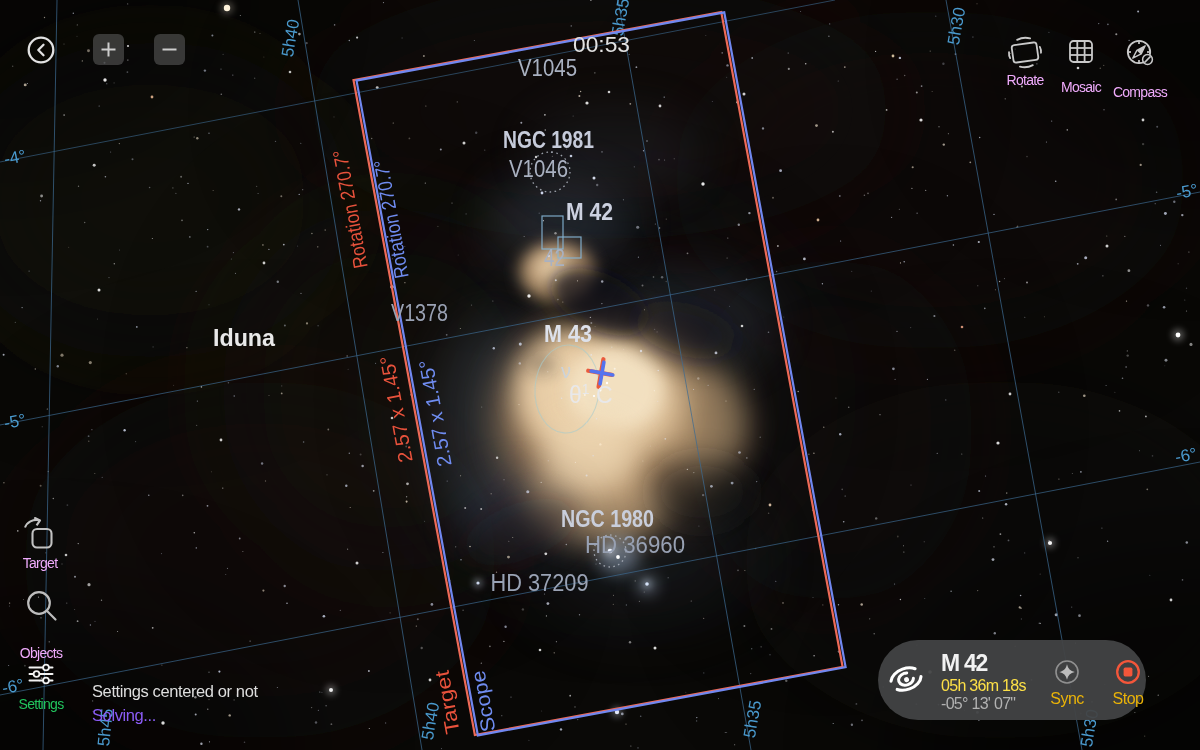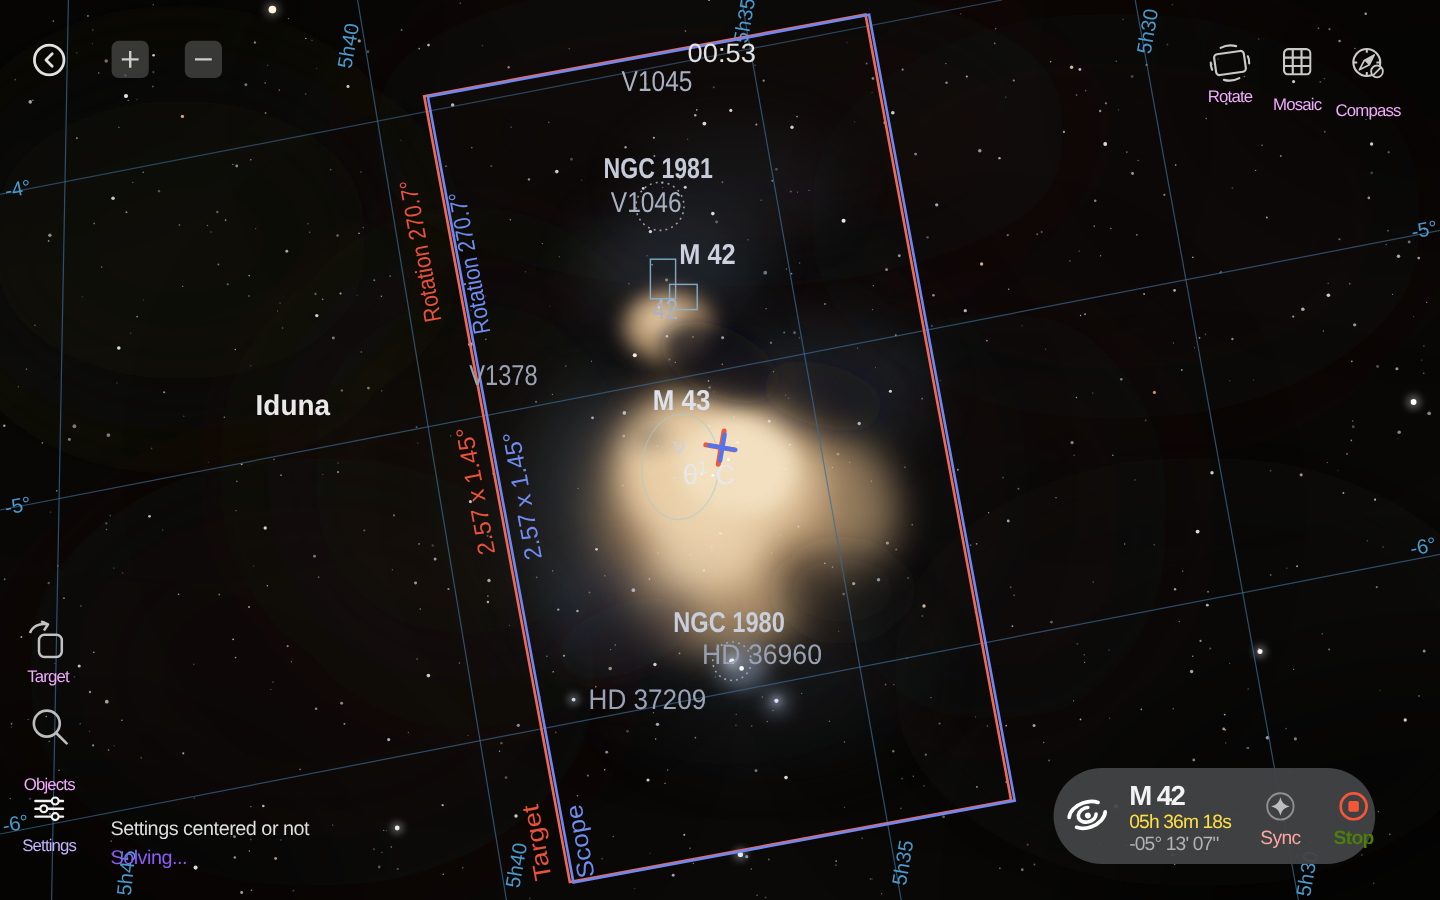--- a/index.html
+++ b/index.html
@@ -1040,21 +1040,21 @@
           <line x1="1.5" y1="4.5" x2="24.5" y2="4.5"></line>
           <line x1="1.5" y1="11" x2="24.5" y2="11"></line>
           <line x1="1.5" y1="17.5" x2="24.5" y2="17.5"></line>
         </g>
         <circle cx="18" cy="4.5" r="2.9" fill="#0a0a0a" stroke="#f2f2f2" stroke-width="1.8"></circle>
         <circle cx="8.5" cy="11" r="2.9" fill="#0a0a0a" stroke="#f2f2f2" stroke-width="1.8"></circle>
         <circle cx="18" cy="17.5" r="2.9" fill="#0a0a0a" stroke="#f2f2f2" stroke-width="1.8"></circle>
       </svg>
 </div>
 
-<div class="toollabel" style="left:8px;top:696px;width:66px;color:#c4b5fd;font-size:14px;">Settings</div>
+<div class="toollabel" style="left:8px;top:696px;width:66px;color:#22c55e;font-size:14px;">Settings</div>
 
 <div style="position:absolute;left:92px;top:682px;color:#dedede;font-size:16.5px;letter-spacing:-0.4px;">Settings centered or not</div>
 
 <div style="position:absolute;left:92px;top:706px;color:#8b5cf6;font-size:16.5px;letter-spacing:-0.4px;">Solving...</div>
 
 <div style="position:absolute;left:878px;top:640px;width:268px;height:80px;background:rgba(66,67,69,0.95);border-radius:40px;"></div>
 
 <div style="position:absolute;left:884px;top:657px;width:44px;height:44px;">
 <svg width="44" height="44" viewBox="0 0 44 44">
 <g transform="translate(22,22) rotate(-20)" fill="none" stroke="#ffffff" stroke-linecap="round">
@@ -1071,23 +1071,23 @@
 
 <div style="position:absolute;left:941px;top:695px;color:#b2b2b2;font-size:16px;letter-spacing:-0.7px;">-05° 13' 07"</div>
 
 <div style="position:absolute;left:1055px;top:660px;width:24px;height:24px;">
 <svg width="24" height="24" viewBox="0 0 24 24">
         <circle cx="12" cy="12" r="11" fill="none" stroke="#909090" stroke-width="1.6"></circle>
         <path d="M 12,4.2 C 12.9,8.6 15.4,11.1 19.8,12 C 15.4,12.9 12.9,15.4 12,19.8 C 11.1,15.4 8.6,12.9 4.2,12 C 8.6,11.1 11.1,8.6 12,4.2 Z" fill="#bdbdbd"></path>
       </svg>
 </div>
 
-<div style="position:absolute;left:1046px;top:690px;width:42px;text-align:center;color:#fca5a5;font-size:16px;letter-spacing:-0.5px;">Sync</div>
+<div style="position:absolute;left:1046px;top:690px;width:42px;text-align:center;color:#eab308;font-size:16px;letter-spacing:-0.5px;">Sync</div>
 
 <div style="position:absolute;left:1116px;top:660px;width:24px;height:24px;">
 <svg width="24" height="24" viewBox="0 0 24 24">
         <circle cx="12" cy="12" r="10.8" fill="none" stroke="#f4563a" stroke-width="2.3"></circle>
         <rect x="7.6" y="7.6" width="8.8" height="8.8" rx="1.6" fill="#f4563a"></rect>
       </svg>
 </div>
 
-<div style="position:absolute;left:1107px;top:690px;width:42px;text-align:center;color:#4d7c0f;font-size:16px;letter-spacing:-0.5px;font-weight:bold;">Stop</div>
+<div style="position:absolute;left:1107px;top:690px;width:42px;text-align:center;color:#eab308;font-size:16px;letter-spacing:-0.5px;">Stop</div>
 </div>
 
 </body></html>

